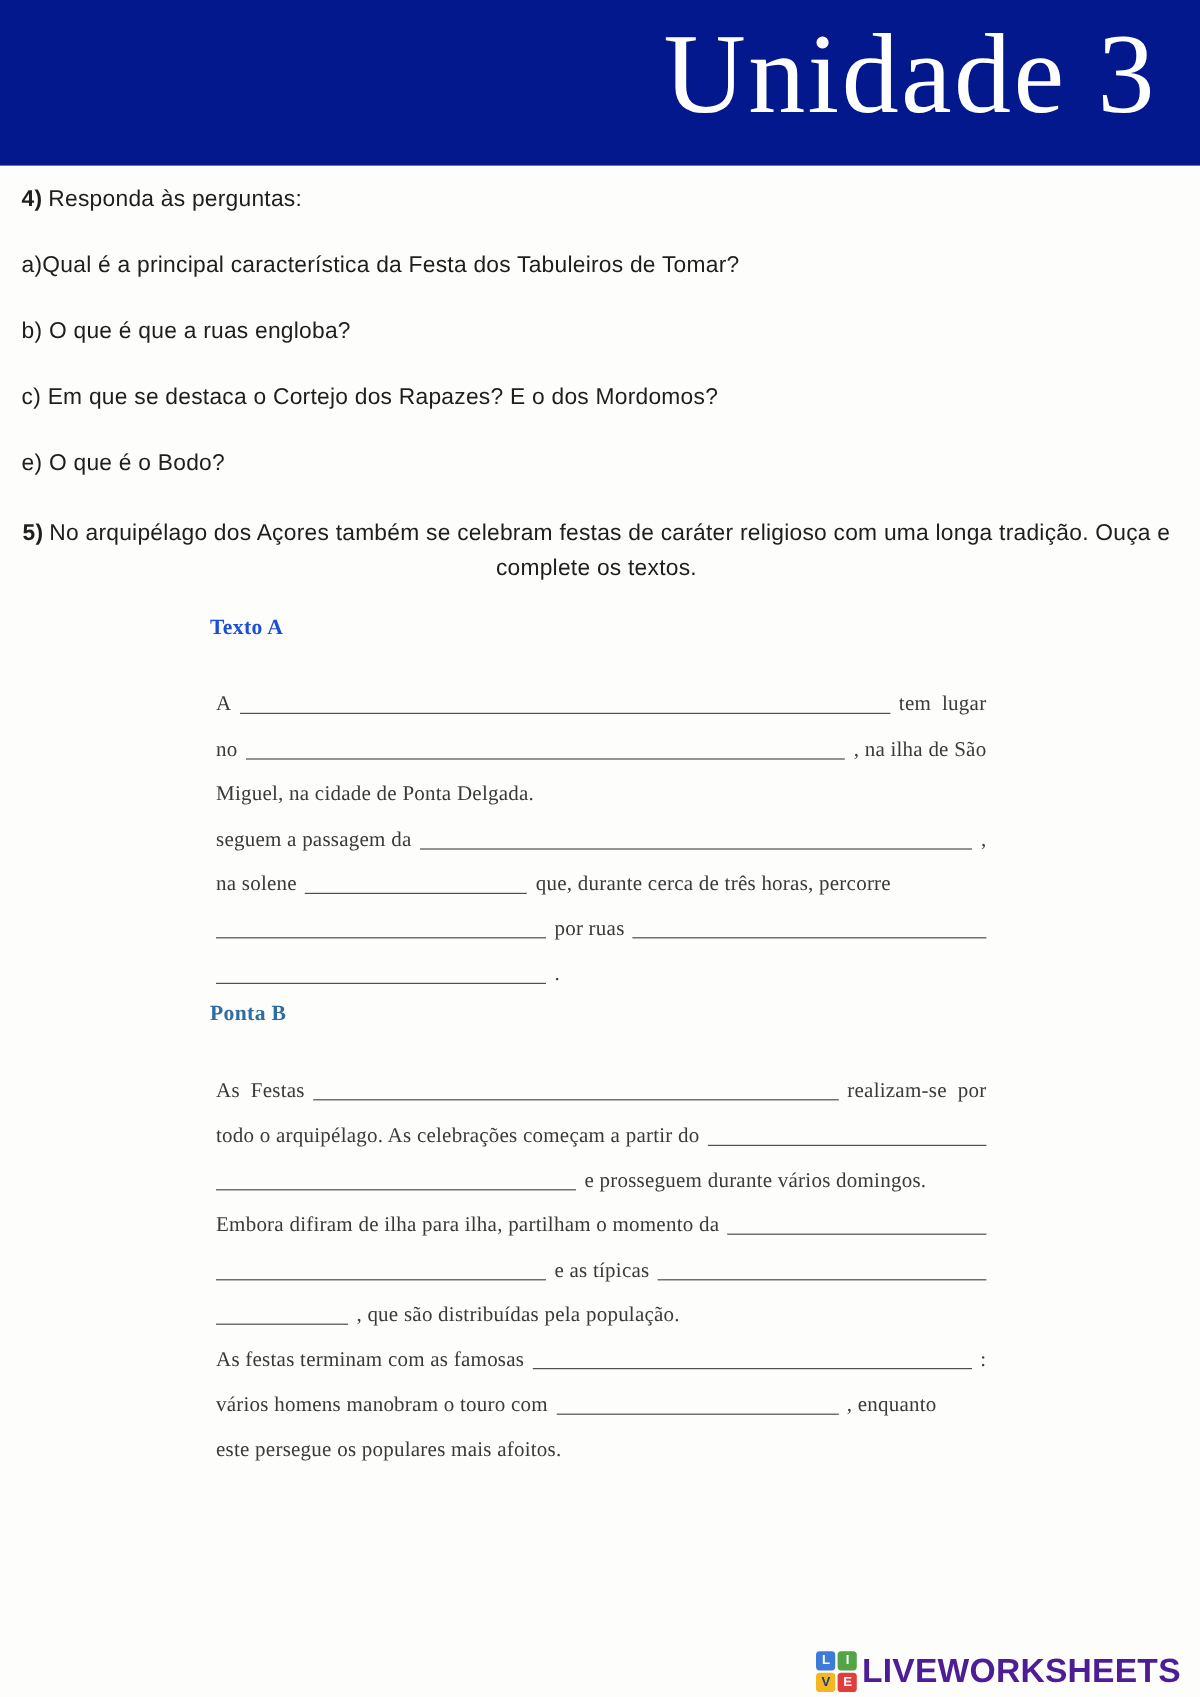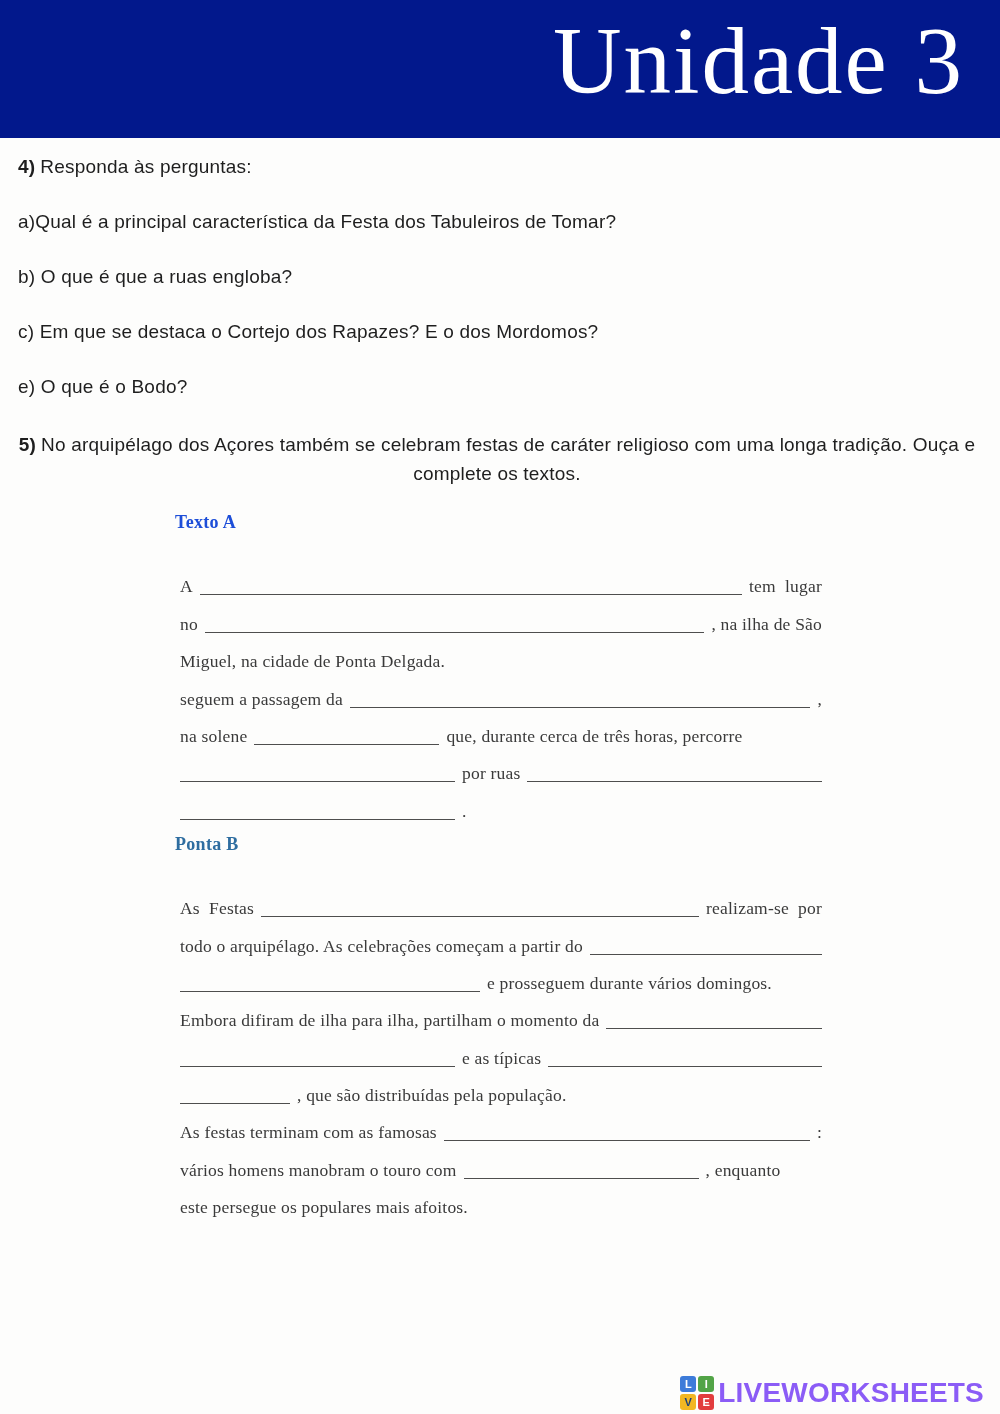--- a/index.html
+++ b/index.html
@@ -207,14 +207,14 @@
 
 </main>
 
 <footer class="footer">
   <span class="tiles">
       <span class="tile" style="background: rgb(61, 123, 217); color: rgb(255, 255, 255);">L</span>
       <span class="tile" style="background: rgb(82, 164, 71); color: rgb(255, 255, 255);">I</span>
       <span class="tile" style="background: rgb(242, 183, 35); color: rgb(27, 64, 121);">V</span>
       <span class="tile" style="background: rgb(226, 61, 61); color: rgb(255, 255, 255);">E</span>
     </span>
-  <span class="logo-text" style="color: #8b5cf6;">LIVEWORKSHEETS</span>
+  <span class="logo-text" style="color: #4c1d95;">LIVEWORKSHEETS</span>
 </footer>
 
 </body></html>

